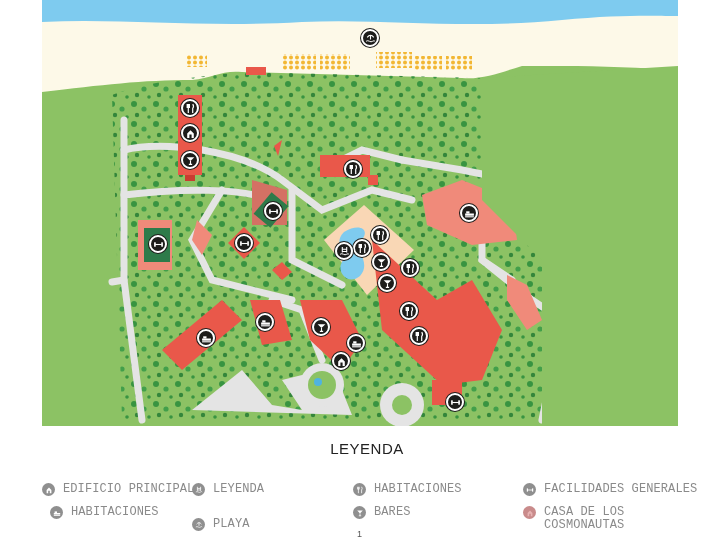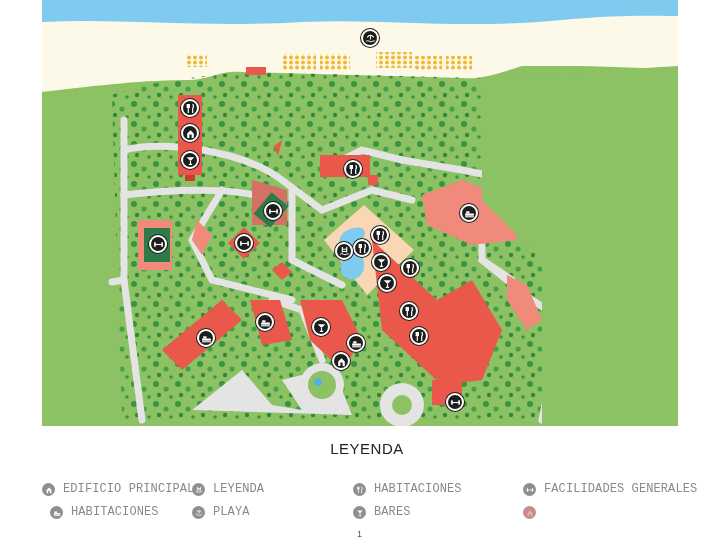--- a/index.html
+++ b/index.html
@@ -311,21 +311,21 @@
 
   <div class="lg-item" style="left:192px; top:57px;">
     <span class="lg-icon">
       <svg viewBox="0 0 10 10">
           <path d="M3 1 V6 M7 1 V6 M3 3 H7 M3 5 H7" stroke="#fff" stroke-width="1" fill="none"></path>
           <path d="M1 7.5 Q2.5 6.5 4 7.5 T7 7.5 T9 7.5" stroke="#fff" stroke-width="0.9" fill="none"></path>
         </svg>
     </span>
     <span>LEYENDA</span>
   </div>
-  <div class="lg-item" style="left:192px; top:80px;justify-content:space-between;">
+  <div class="lg-item" style="left:192px; top:92px;justify-content:space-between;">
     <span class="lg-icon">
       <svg viewBox="0 0 10 10">
           <path d="M5 2 L5 6 M2 4 Q5 0 8 4" stroke="#fff" stroke-width="1" fill="none"></path>
           <path d="M1 7.5 Q2.5 6.5 4 7.5 T7 7.5 T9 7.5" stroke="#fff" stroke-width="0.9" fill="none"></path>
         </svg>
     </span>
     <span>PLAYA</span>
   </div>
 
   <div class="lg-item" style="left:353px; top:57px;">
@@ -355,16 +355,17 @@
         </svg>
     </span>
     <span>FACILIDADES GENERALES</span>
   </div>
   <div class="lg-item" style="left:523px; top:80px; width:150px;">
     <span class="lg-icon pink">
       <svg viewBox="0 0 10 10">
           <path d="M2 9 V5 L5 2 L8 5 V9 H6 V6 H4 V9 Z" fill="#e8b3b3"></path>
         </svg>
     </span>
+    <span style="width:110px;">CASA DE LOS COSMONAUTAS</span>
   </div>
 
   <div id="page-num">1</div>
 </div>
 
 </body></html>

